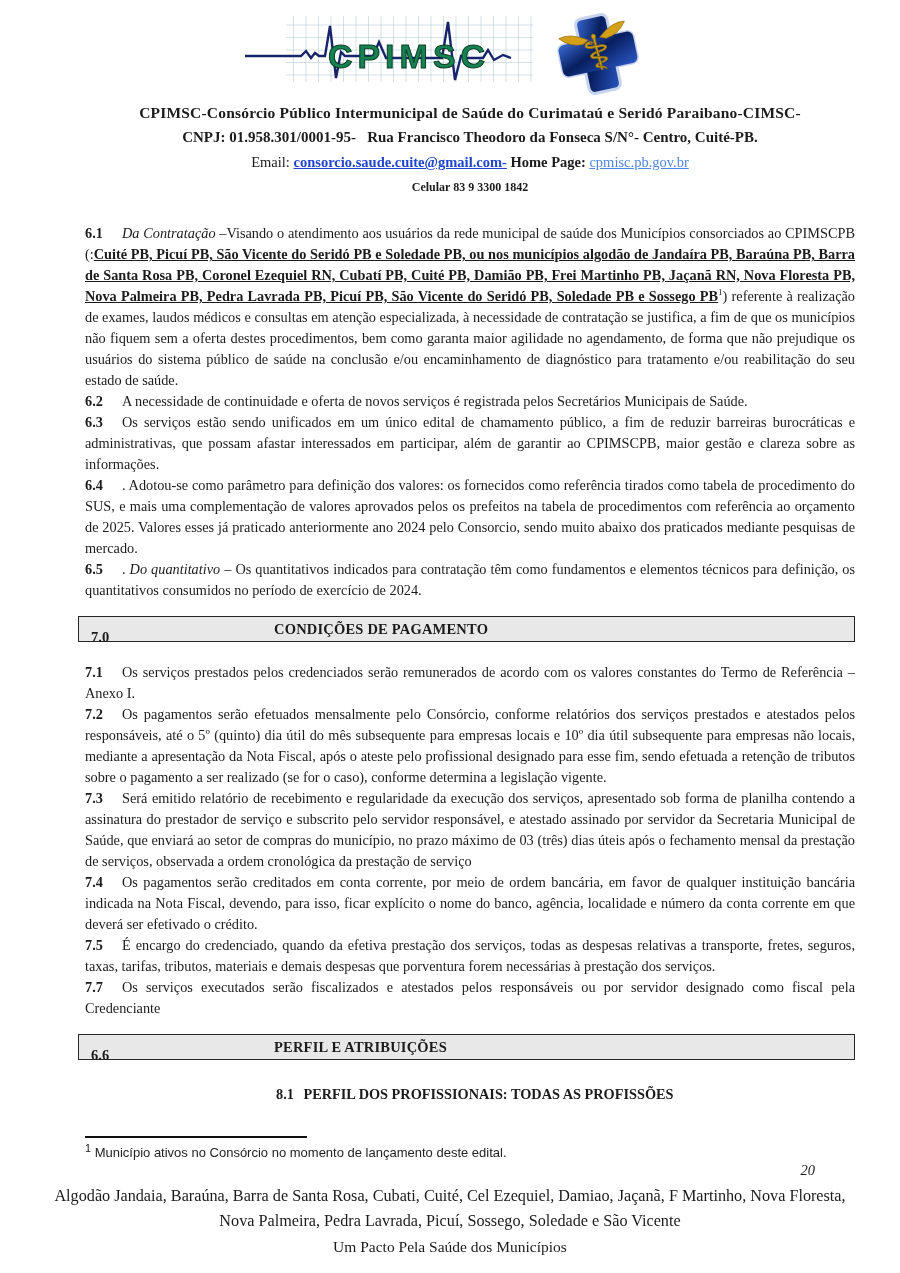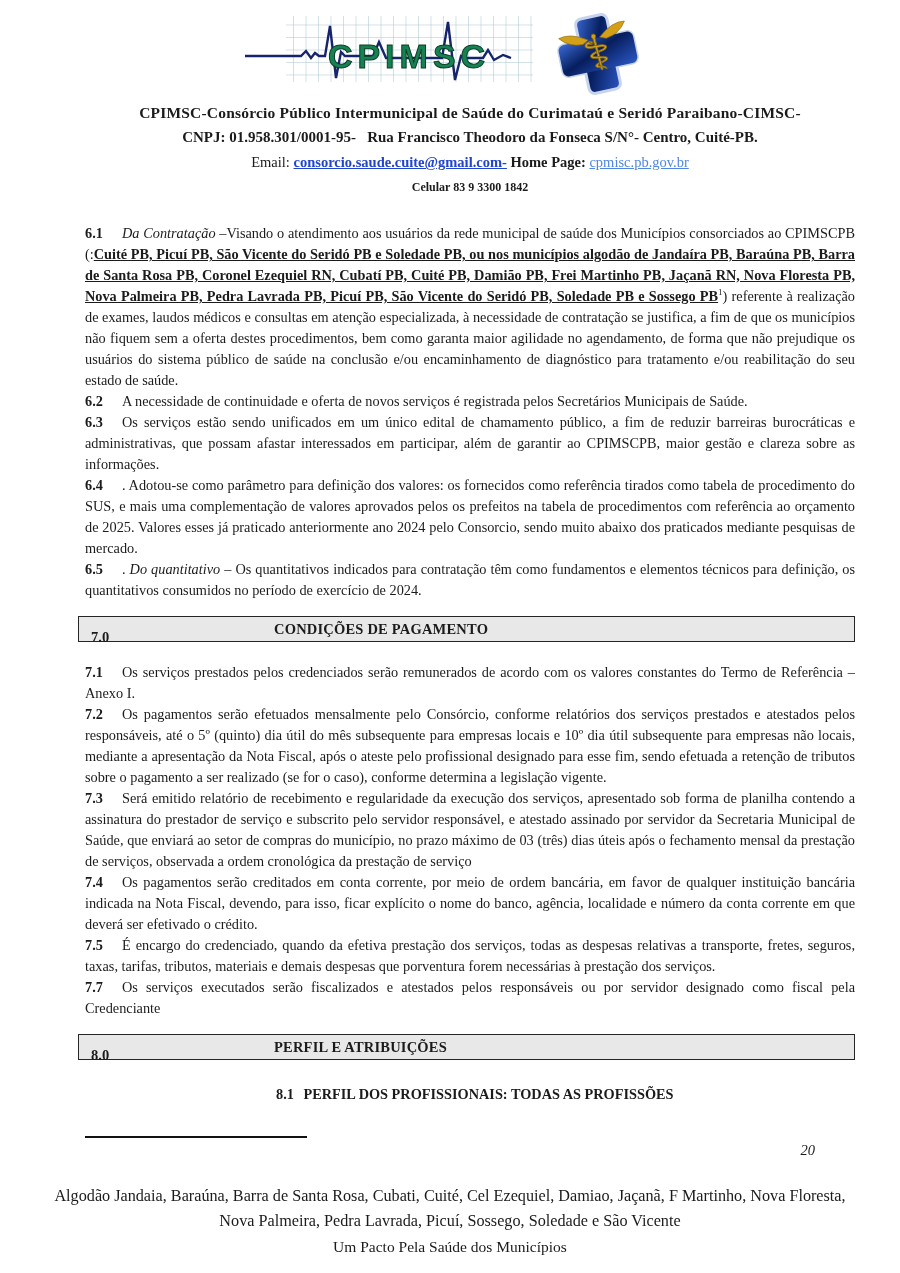--- a/index.html
+++ b/index.html
@@ -114,33 +114,34 @@
       </div>
 
       <p class="para"><span class="run-num">7.1</span><span>Os serviços prestados pelos credenciados serão remunerados de acordo com os valores constantes do Termo de Referência – Anexo I.</span></p>
       <p class="para"><span class="run-num">7.2</span><span>Os pagamentos serão efetuados mensalmente pelo Consórcio, conforme relatórios dos serviços prestados e atestados pelos responsáveis, até o 5º (quinto) dia útil do mês subsequente para empresas locais e 10º dia útil subsequente para empresas não locais, mediante a apresentação da Nota Fiscal, após o ateste pelo profissional designado para esse fim, sendo efetuada a retenção de tributos sobre o pagamento a ser realizado (se for o caso), conforme determina a legislação vigente.</span></p>
       <p class="para"><span class="run-num">7.3</span><span>Será emitido relatório de recebimento e regularidade da execução dos serviços, apresentado sob forma de planilha contendo a assinatura do prestador de serviço e subscrito pelo servidor responsável, e atestado assinado por servidor da Secretaria Municipal de Saúde, que enviará ao setor de compras do município, no prazo máximo de 03 (três) dias úteis após o fechamento mensal da prestação de serviços, observada a ordem cronológica da prestação de serviço</span></p>
       <p class="para"><span class="run-num">7.4</span><span>Os pagamentos serão creditados em conta corrente, por meio de ordem bancária, em favor de qualquer instituição bancária indicada na Nota Fiscal, devendo, para isso, ficar explícito o nome do banco, agência, localidade e número da conta corrente em que deverá ser efetivado o crédito.</span></p>
       <p class="para"><span class="run-num">7.5</span><span>É encargo do credenciado, quando da efetiva prestação dos serviços, todas as despesas relativas a transporte, fretes, seguros, taxas, tarifas, tributos, materiais e demais despesas que porventura forem necessárias à prestação dos serviços.</span></p>
       <p class="para"><span class="run-num">7.7</span><span>Os serviços executados serão fiscalizados e atestados pelos responsáveis ou por servidor designado como fiscal pela Credenciante</span></p>
 
       <div class="section-bar">
-        <span class="bar-number">8.0</span>
+        <span class="bar-number">6.6</span>
         <span class="bar-title">PERFIL E ATRIBUIÇÕES</span>
       </div>
 
       <div class="sub-heading">
         <span class="run-num">8.1</span><span>PERFIL DOS PROFISSIONAIS: TODAS AS PROFISSÕES</span>
       </div>
 
     </div>
   </div>
 
   <div class="footnote-area">
     <div class="footnote-rule"></div>
+    <div class="footnote-text"><sup>1</sup><span> Município ativos no Consórcio no momento de lançamento deste edital.</span></div>
     <div class="page-number">20</div>
   </div>
 
   <div class="footer-area">
     <div class="footer-municipalities">Algodão Jandaia, Baraúna, Barra de Santa Rosa, Cubati, Cuité, Cel Ezequiel, Damiao, Jaçanã, F Martinho, Nova Floresta, Nova Palmeira, Pedra Lavrada, Picuí, Sossego, Soledade e São Vicente</div>
     <div class="footer-motto">Um Pacto Pela Saúde dos Municípios</div>
   </div>
 </div>
 
 </body></html>

